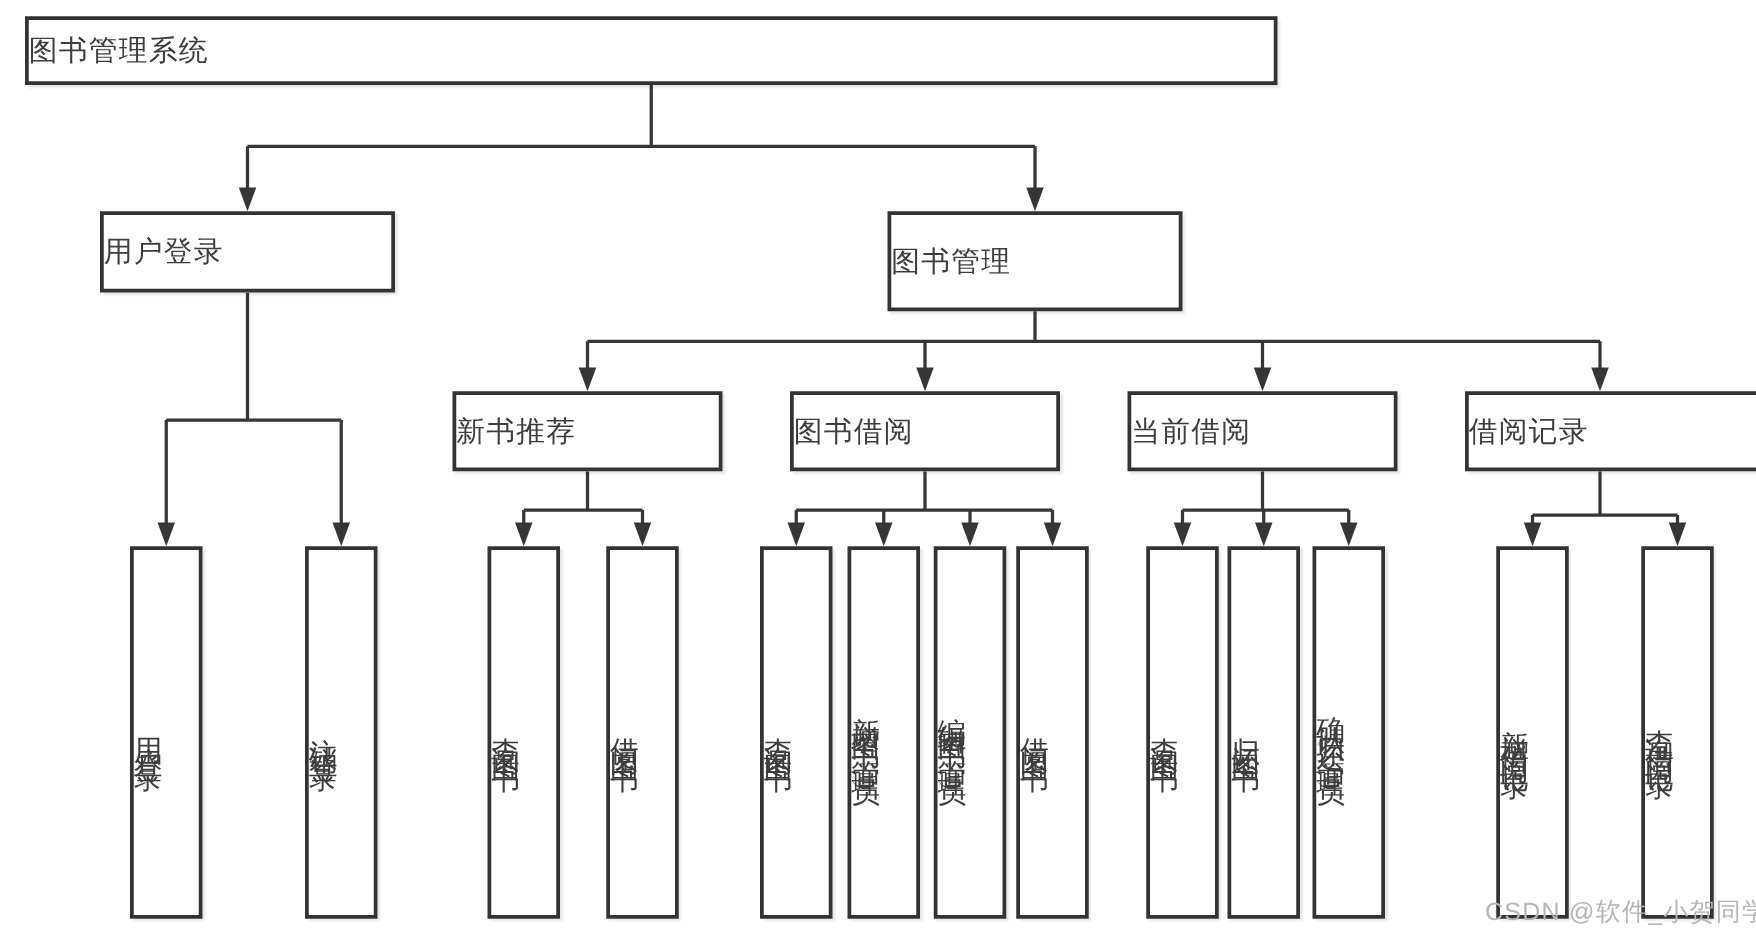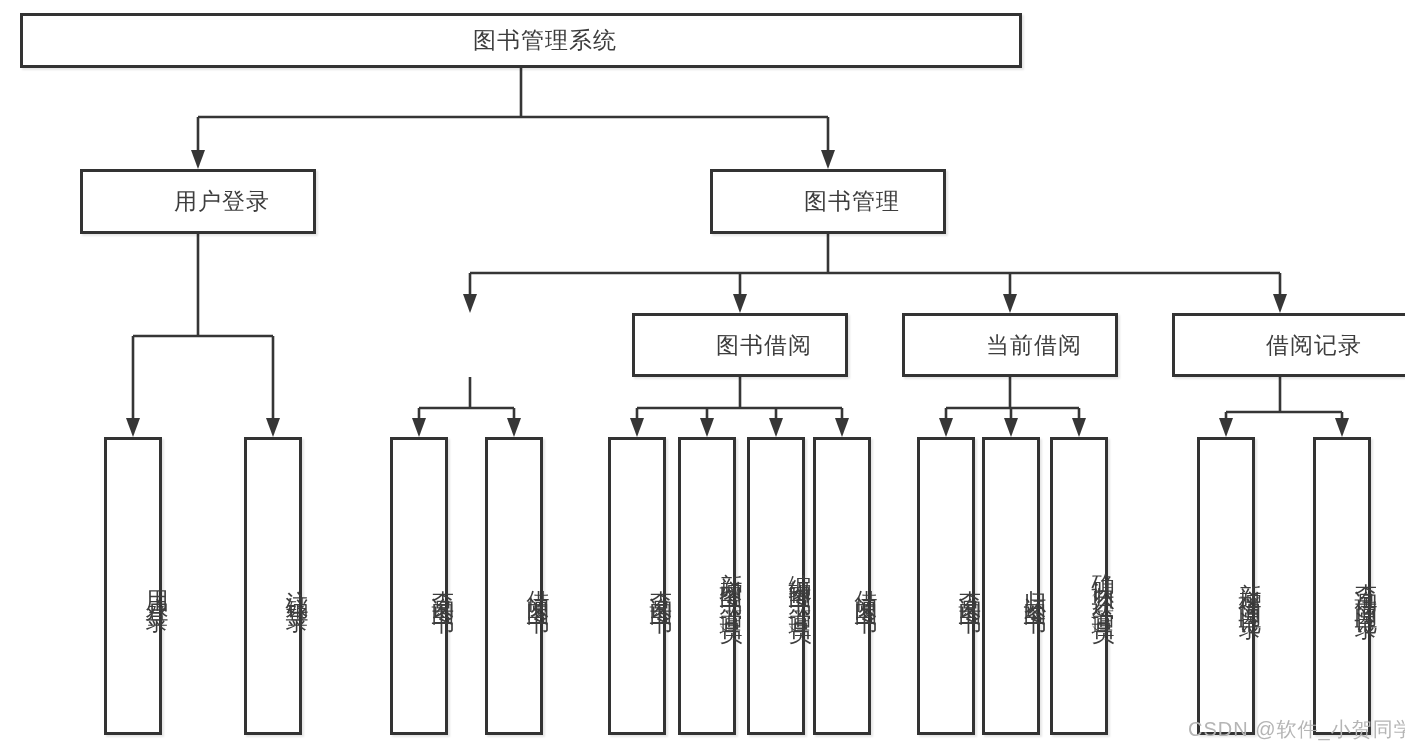--- a/index.html
+++ b/index.html
@@ -26,23 +26,22 @@
     stroke: none;
   }
   .box {
     position: absolute;
     box-sizing: border-box;
     background: var(--box-bg, #ffffff);
     border: 3px solid var(--box-border, #333333);
     color: var(--text, #3d3d3d);
     display: flex;
     align-items: center;
-    justify-content: center;
+    justify-content: flex-start;
     box-shadow: 2px 2px 2px rgba(0,0,0,0.10);
-    padding-left: 48px;
   }
   .h-label {
     font-size: 23px;
     letter-spacing: 1px;
     white-space: nowrap;
   }
   .leaf .v-label {
     writing-mode: vertical-rl;
     text-orientation: mixed;
     font-size: 23px;
@@ -101,24 +100,27 @@
     <polygon points="1335,418 1349,418 1342,437"></polygon>
   </svg>
 
   <div class="box" style="left:20px;top:13px;width:1002px;height:55px">
     <span class="h-label">图书管理系统</span>
   </div>
 
   <div class="box" style="left:80px;top:169px;width:236px;height:65px">
     <span class="h-label">用户登录</span>
   </div>
-  <div class="box" style="left:710px;top:169px;width:236px;height:65px">
+  <div class="box" style="left:710px;top:169px;width:236px;height:80px">
     <span class="h-label">图书管理</span>
   </div>
 
+  <div class="box" style="left:362px;top:313px;width:216px;height:64px">
+    <span class="h-label">新书推荐</span>
+  </div>
   <div class="box" style="left:632px;top:313px;width:216px;height:64px">
     <span class="h-label">图书借阅</span>
   </div>
   <div class="box" style="left:902px;top:313px;width:216px;height:64px">
     <span class="h-label">当前借阅</span>
   </div>
   <div class="box" style="left:1172px;top:313px;width:236px;height:64px">
     <span class="h-label">借阅记录</span>
   </div>
 

